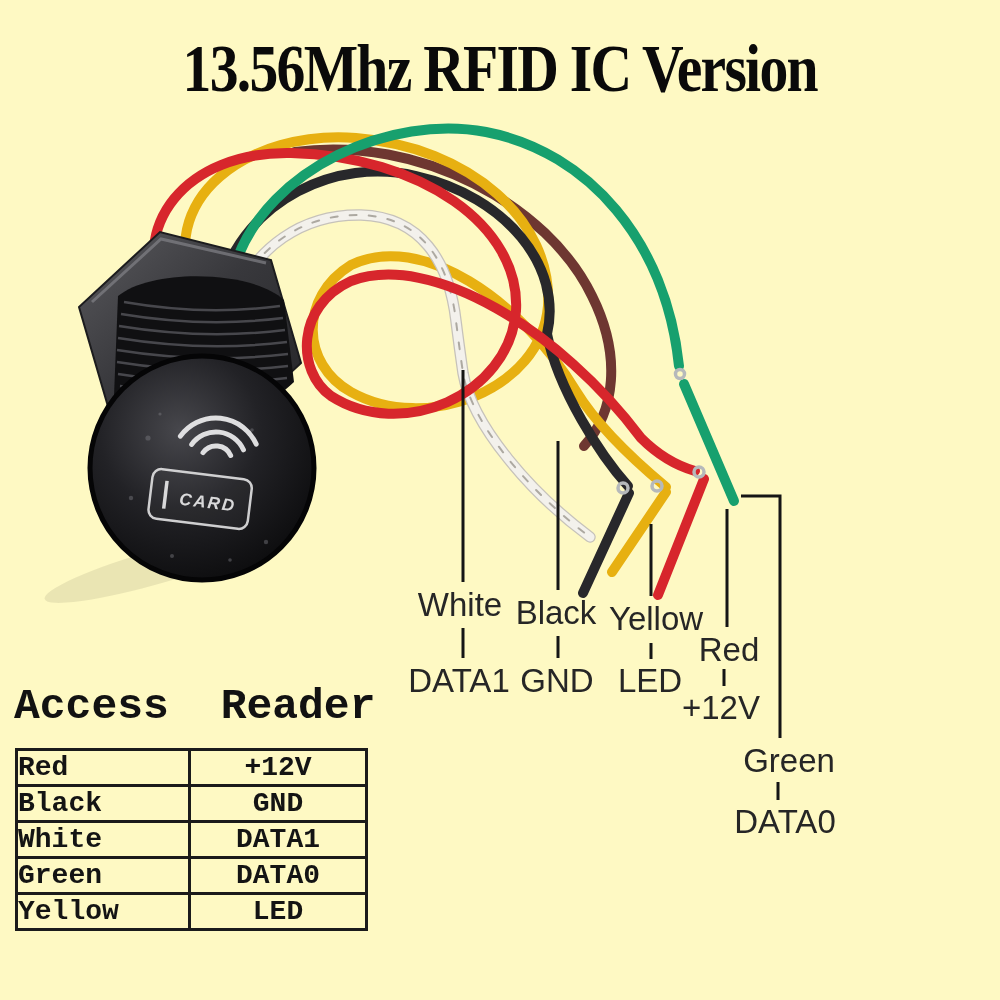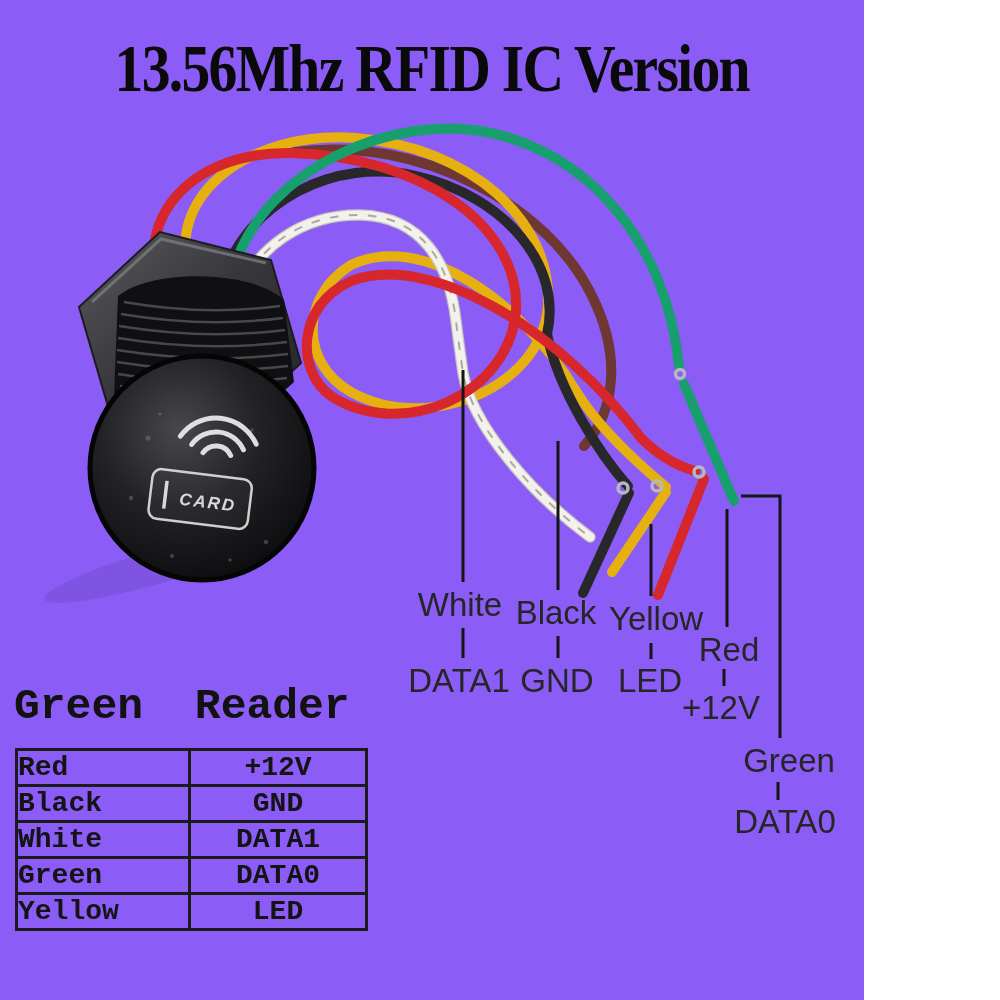--- a/index.html
+++ b/index.html
@@ -1,17 +1,17 @@
 <!DOCTYPE html>
 <html><head>
 <meta charset="utf-8">
 <style>
   html,body { margin:0; padding:0; background:#ffffff; }
   .stage {
-    position:relative; width:864px; height:1000px; background:#8b5cf6;
+    position:relative; width:1000px; height:1000px; background:#fef9c3;
     overflow:hidden; font-family:"Liberation Sans", sans-serif;
   }
   .title-wrap { position:absolute; left:0; right:0; top:30px; text-align:center; }
   .title-wrap span {
     display:inline-block; font-family:"Liberation Serif", serif; font-weight:bold;
     font-size:67px; letter-spacing:-2px; color:#0a0a0a; transform:scaleX(0.86);
     white-space:nowrap;
   }
   svg.scene { position:absolute; left:0; top:0; }
   .callout {
@@ -157,21 +157,21 @@
   <div class="callout" id="co-data1">DATA1</div>
   <div class="callout" id="co-black">Black</div>
   <div class="callout" id="co-gnd">GND</div>
   <div class="callout" id="co-yellow">Yellow</div>
   <div class="callout" id="co-led">LED</div>
   <div class="callout" id="co-red">Red</div>
   <div class="callout" id="co-12v">+12V</div>
   <div class="callout" id="co-green">Green</div>
   <div class="callout" id="co-data0">DATA0</div>
 
-  <div class="access-title">Green Reader</div>
+  <div class="access-title">Access Reader</div>
 
   <table class="wire-table">
     <tbody>
       <tr>
         <td class="c-color">Red</td>
         <td class="c-signal">+12V</td>
       </tr>
       <tr>
         <td class="c-color">Black</td>
         <td class="c-signal">GND</td>

